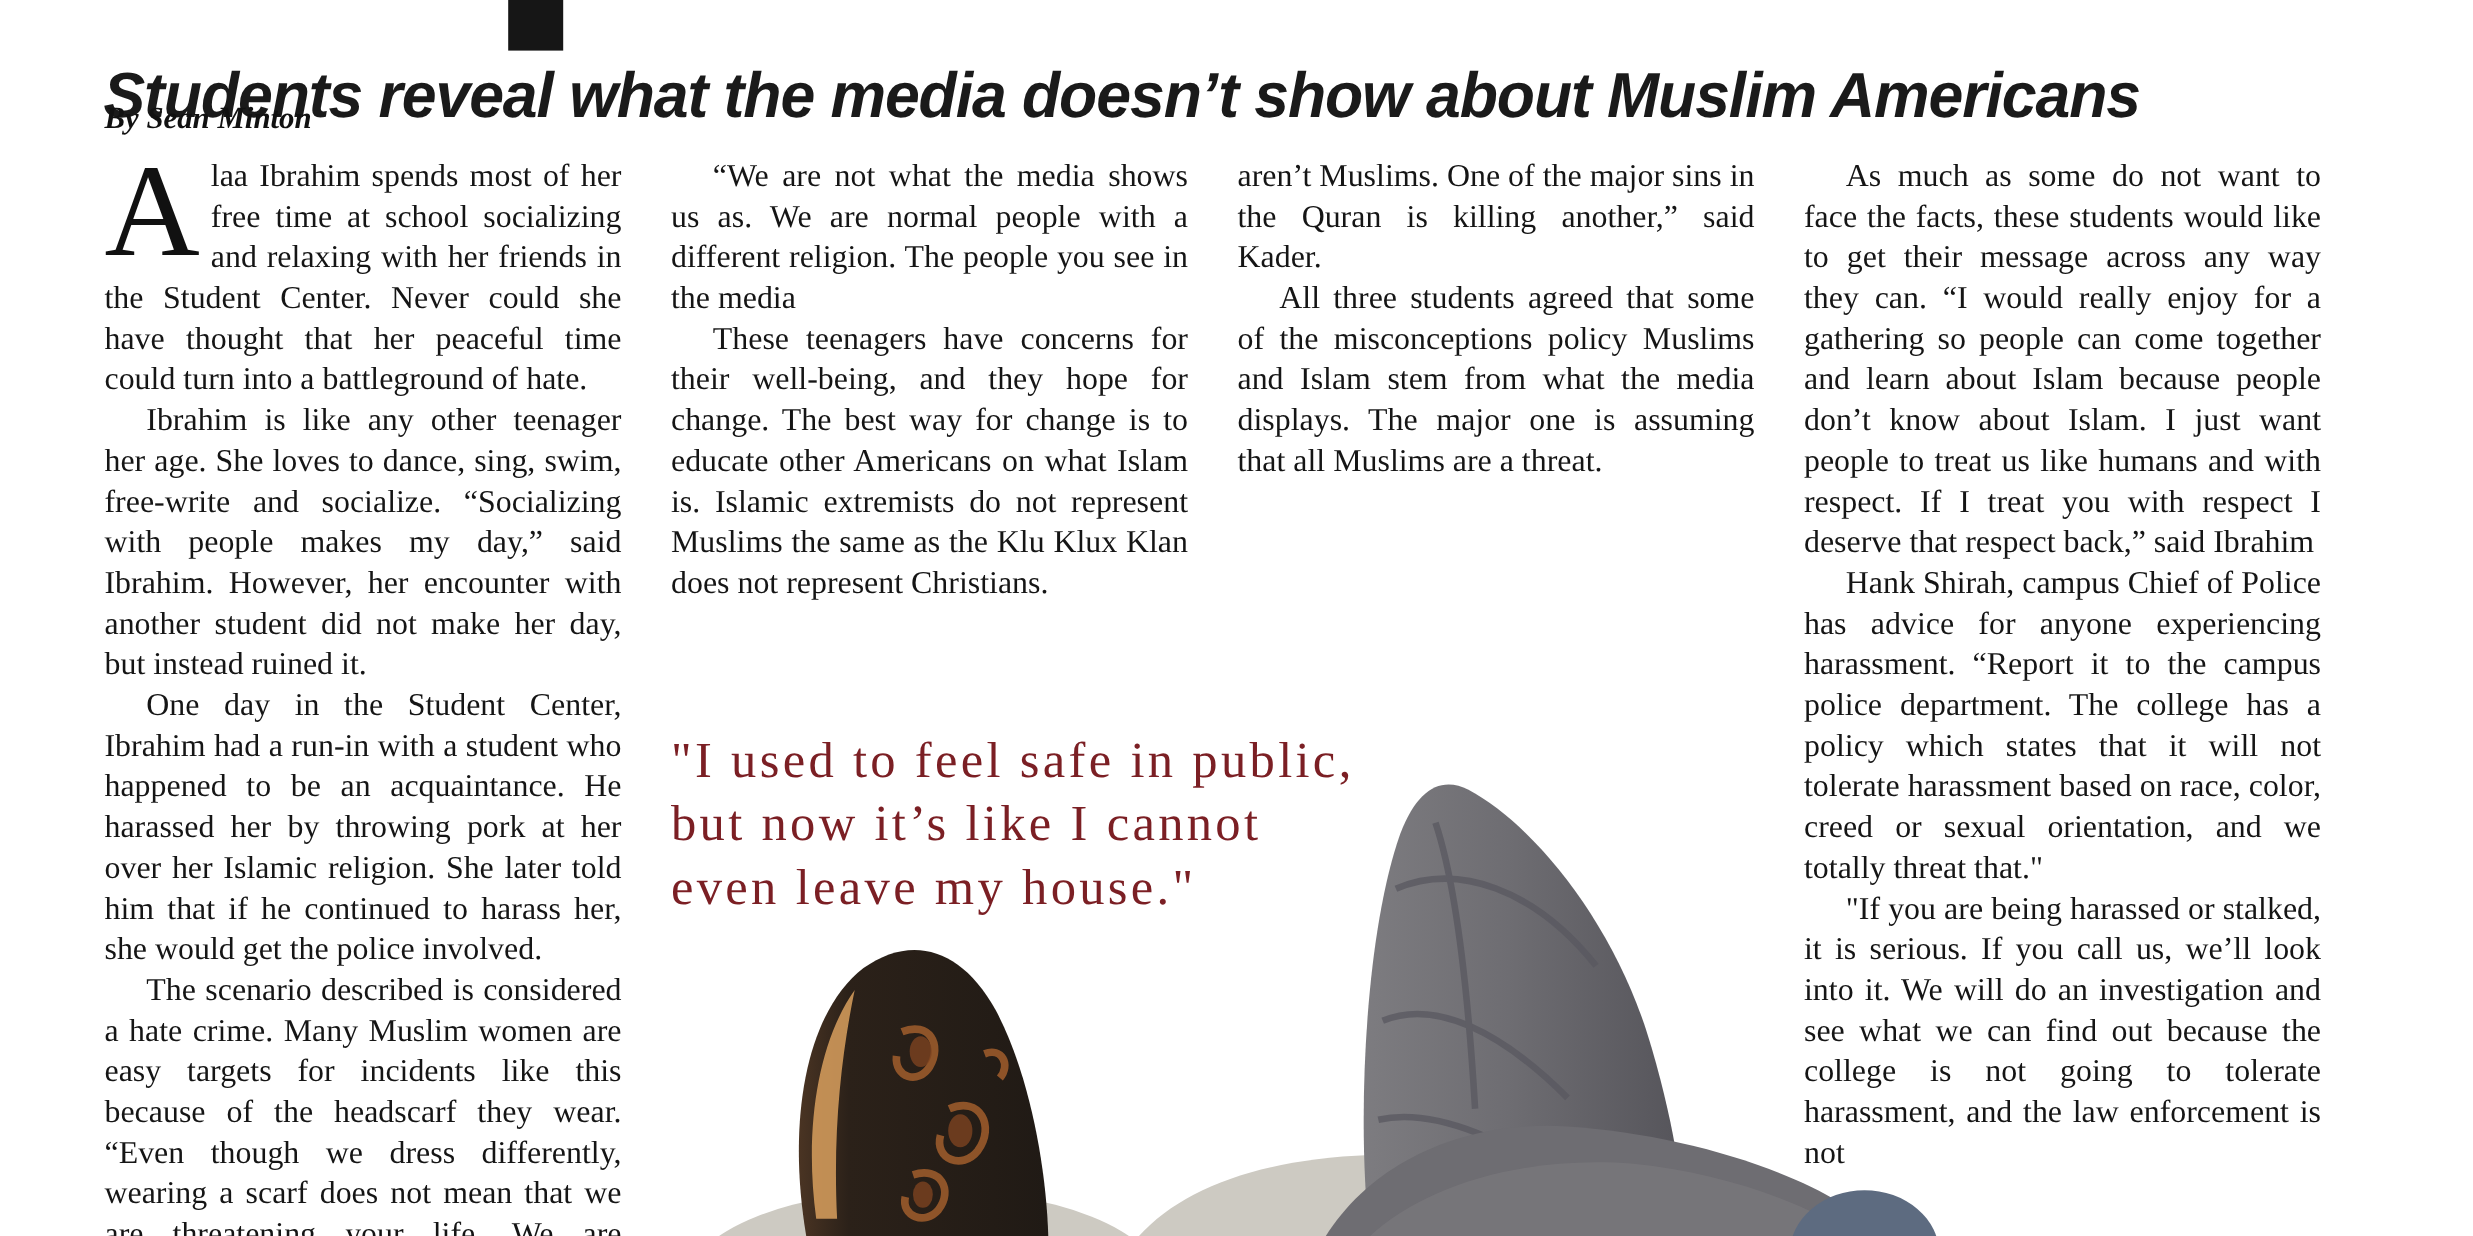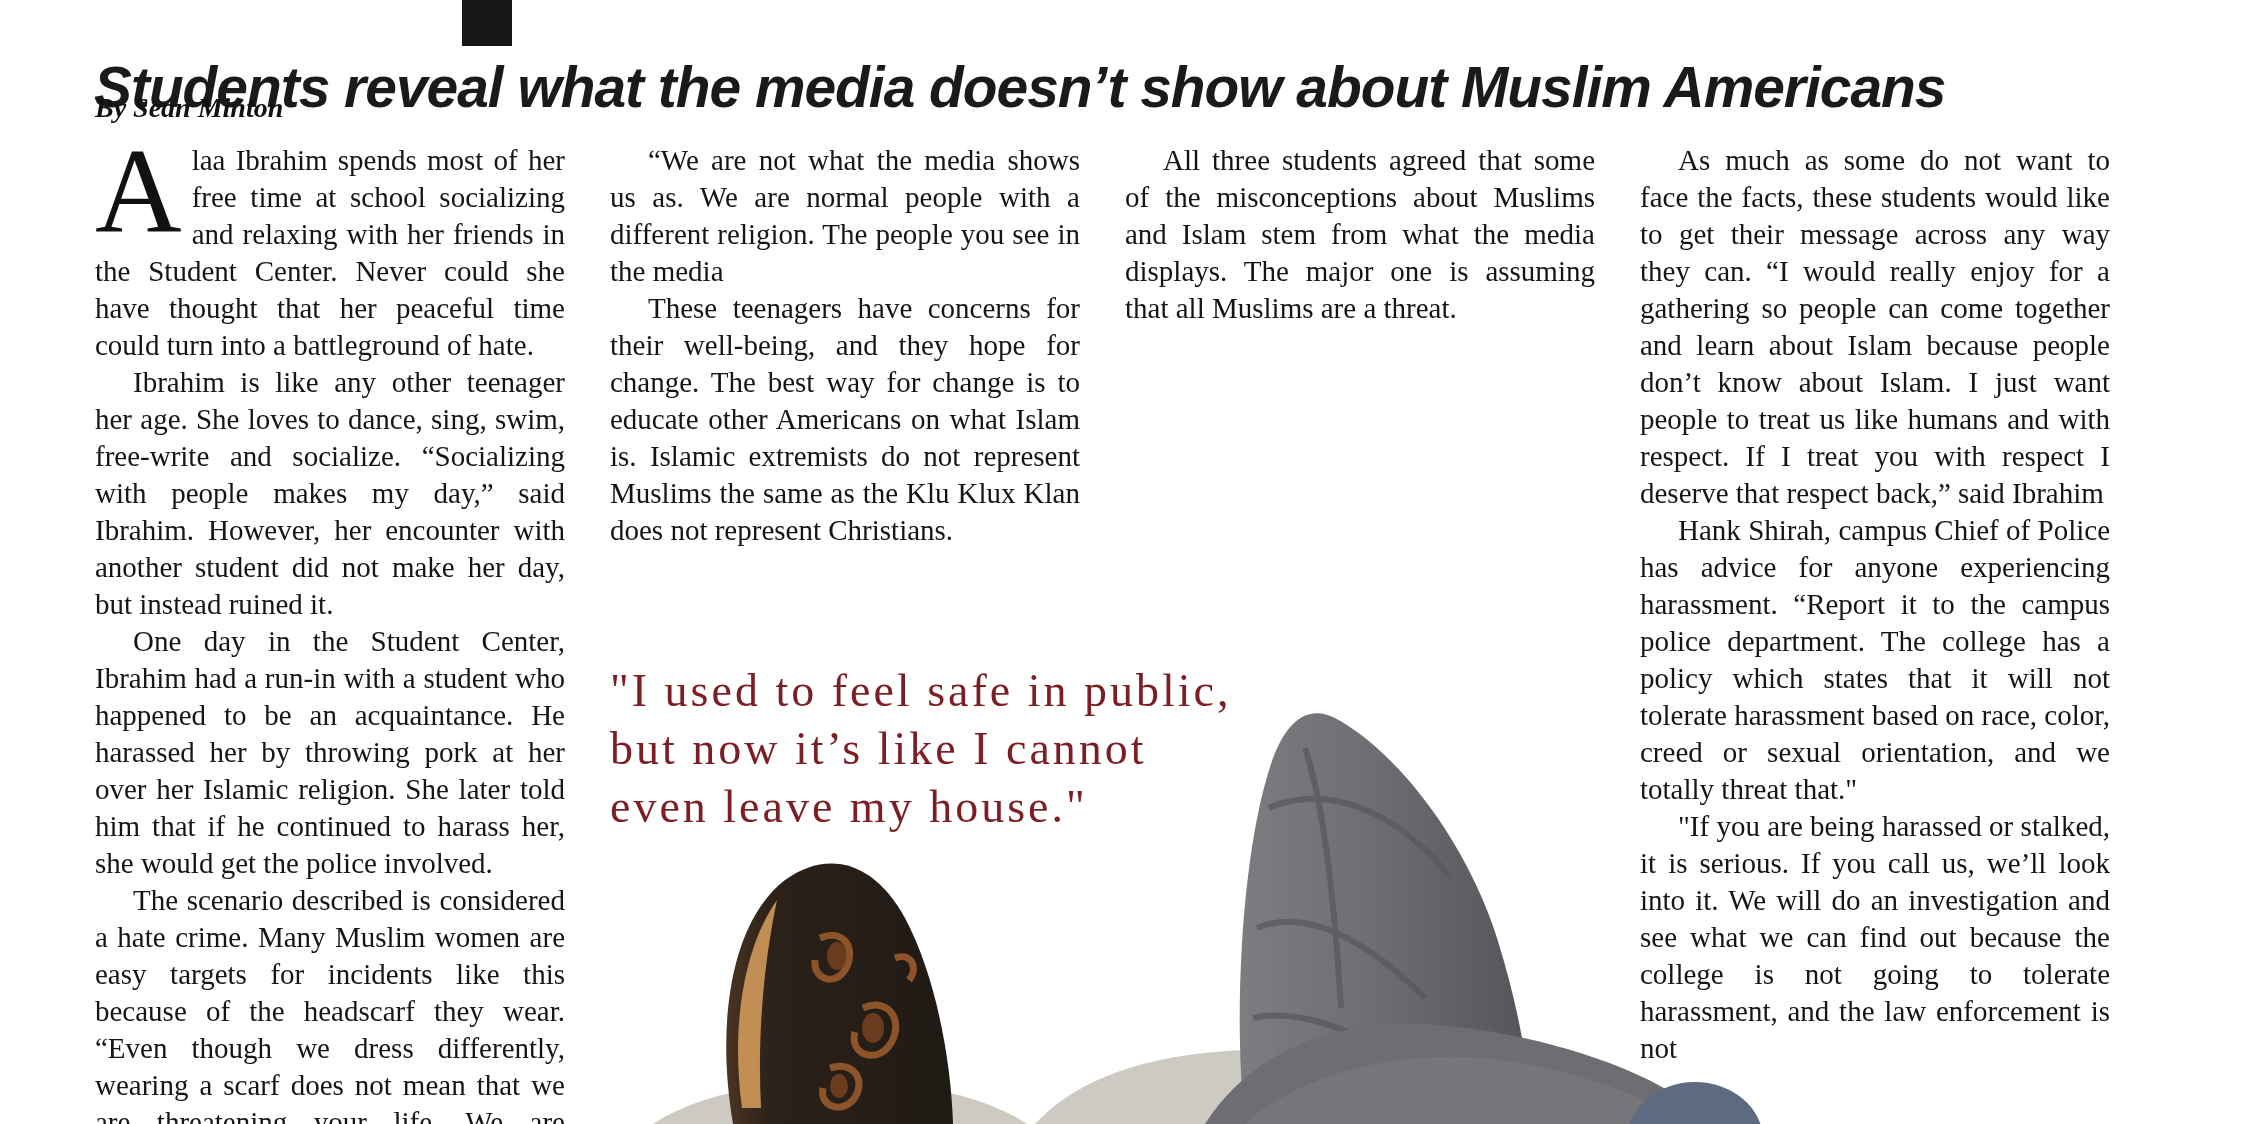--- a/index.html
+++ b/index.html
@@ -64,21 +64,22 @@
       <p class="para flow"><span class="dropcap">A</span>laa Ibrahim spends most of her free time at school socializing and relaxing with her friends in the Student Center. Never could she have thought that her peaceful time could turn into a battleground of hate.</p>
       <p class="para indent">Ibrahim is like any other teenager her age. She loves to dance, sing, swim, free-write and socialize. “Socializing with people makes my day,” said Ibrahim. However, her encounter with another student did not make her day, but instead ruined it.</p>
       <p class="para indent">One day in the Student Center, Ibrahim had a run-in with a student who happened to be an acquaintance. He harassed her by throwing pork at her over her Islamic religion. She later told him that if he continued to harass her, she would get the police involved.</p>
       <p class="para indent">The scenario described is considered a hate crime. Many Muslim women are easy targets for incidents like this because of the headscarf they wear. “Even though we dress differently, wearing a scarf does not mean that we are threatening your life. We are actually really nice people and exactly like anyone else,” said Ibrahim.</p>
     </div>
     <div class="col">
       <p class="para indent">“We are not what the media shows us as. We are normal people with a different religion. The people you see in the media</p>
       <p class="para indent">These teenagers have concerns for their well-being, and they hope for change. The best way for change is to educate other Americans on what Islam is. Islamic extremists do not represent Muslims the same as the Klu Klux Klan does not represent Christians.</p>
     </div>
     <div class="col">
-      <p class="para indent">All three students agreed that some of the misconceptions about Muslims and Islam stem from what the media displays. The major one is assuming that all Muslims are a threat.</p>
+      <p class="para flow">aren’t Muslims. One of the major sins in the Quran is killing another,” said Kader.</p>
+      <p class="para indent">All three students agreed that some of the misconceptions policy Muslims and Islam stem from what the media displays. The major one is assuming that all Muslims are a threat.</p>
     </div>
     <div class="col">
       <p class="para indent">As much as some do not want to face the facts, these students would like to get their message across any way they can. “I would really enjoy for a gathering so people can come together and learn about Islam because people don’t know about Islam. I just want people to treat us like humans and with respect. If I treat you with respect I deserve that respect back,” said Ibrahim</p>
       <p class="para indent">Hank Shirah, campus Chief of Police has advice for anyone experiencing harassment. “Report it to the campus police department. The college has a policy which states that it will not tolerate harassment based on race, color, creed or sexual orientation, and we totally threat that."</p>
       <p class="para indent">"If you are being harassed or stalked, it is serious. If you call us, we’ll look into it. We will do an investigation and see what we can find out because the college is not going to tolerate harassment, and the law enforcement is not</p>
     </div>
   </div>
 
 <div class="pullquote" style="color: rgb(123, 31, 36);">"I used to feel safe in public,
 but now it’s like I cannot

